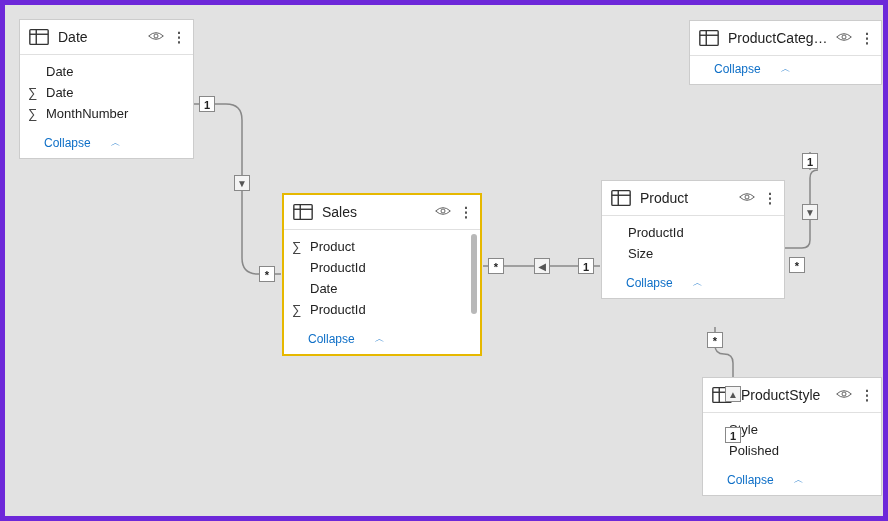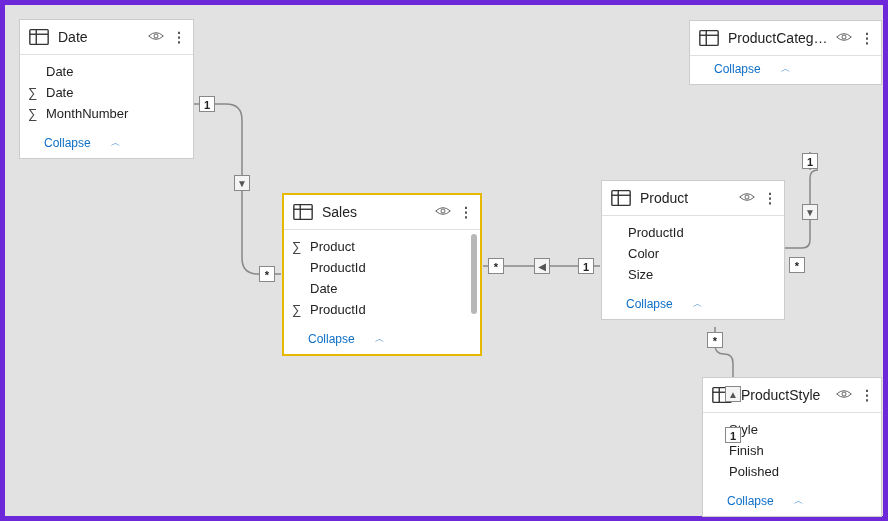--- a/index.html
+++ b/index.html
@@ -231,23 +231,20 @@
             <path d="M1 8 Q12 -2 23 8 Q12 18 1 8 Z" fill="none" stroke="#666" stroke-width="1.5"></path>
             <circle cx="12" cy="8" r="3" fill="none" stroke="#666" stroke-width="1.5"></circle>
           </svg></span>
       <span class="menu">⋮</span>
     </div>
     <div class="field-list">
       <div class="field-row">
           <span>ProductId</span>
         </div>
       <div class="field-row">
-          <span>Color</span>
-        </div>
-      <div class="field-row">
           <span>Size</span>
         </div>
     </div>
     <div class="collapse">
         <span>Collapse</span>
         <span class="chev">︿</span>
       </div>
   </div>
 
   <div class="card" style="left:684px; top:15px; width:193px;">
@@ -280,23 +277,20 @@
       <span class="title">ProductStyle</span>
       <span class="eye"><svg width="16" height="12" viewBox="0 0 24 16">
             <path d="M1 8 Q12 -2 23 8 Q12 18 1 8 Z" fill="none" stroke="#666" stroke-width="1.5"></path>
             <circle cx="12" cy="8" r="3" fill="none" stroke="#666" stroke-width="1.5"></circle>
           </svg></span>
       <span class="menu">⋮</span>
     </div>
     <div class="field-list">
       <div class="field-row">
           <span>Style</span>
-        </div>
-      <div class="field-row">
-          <span>Finish</span>
         </div>
       <div class="field-row">
           <span>Polished</span>
         </div>
     </div>
     <div class="collapse">
         <span>Collapse</span>
         <span class="chev">︿</span>
       </div>
   </div>

